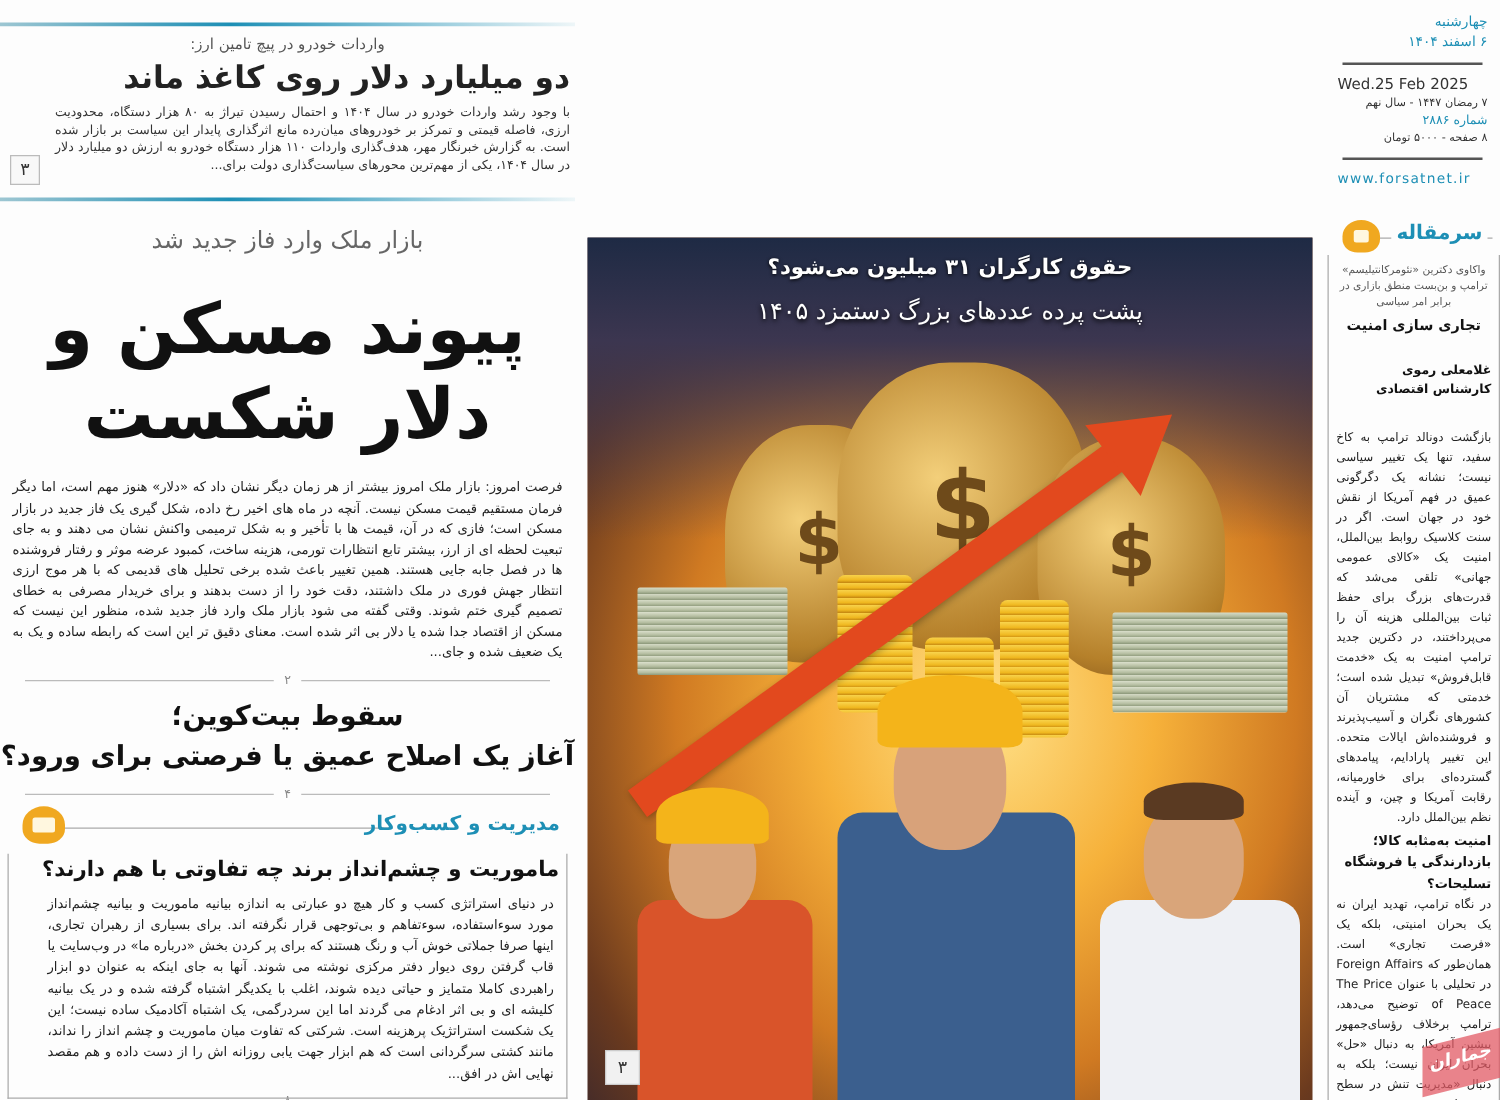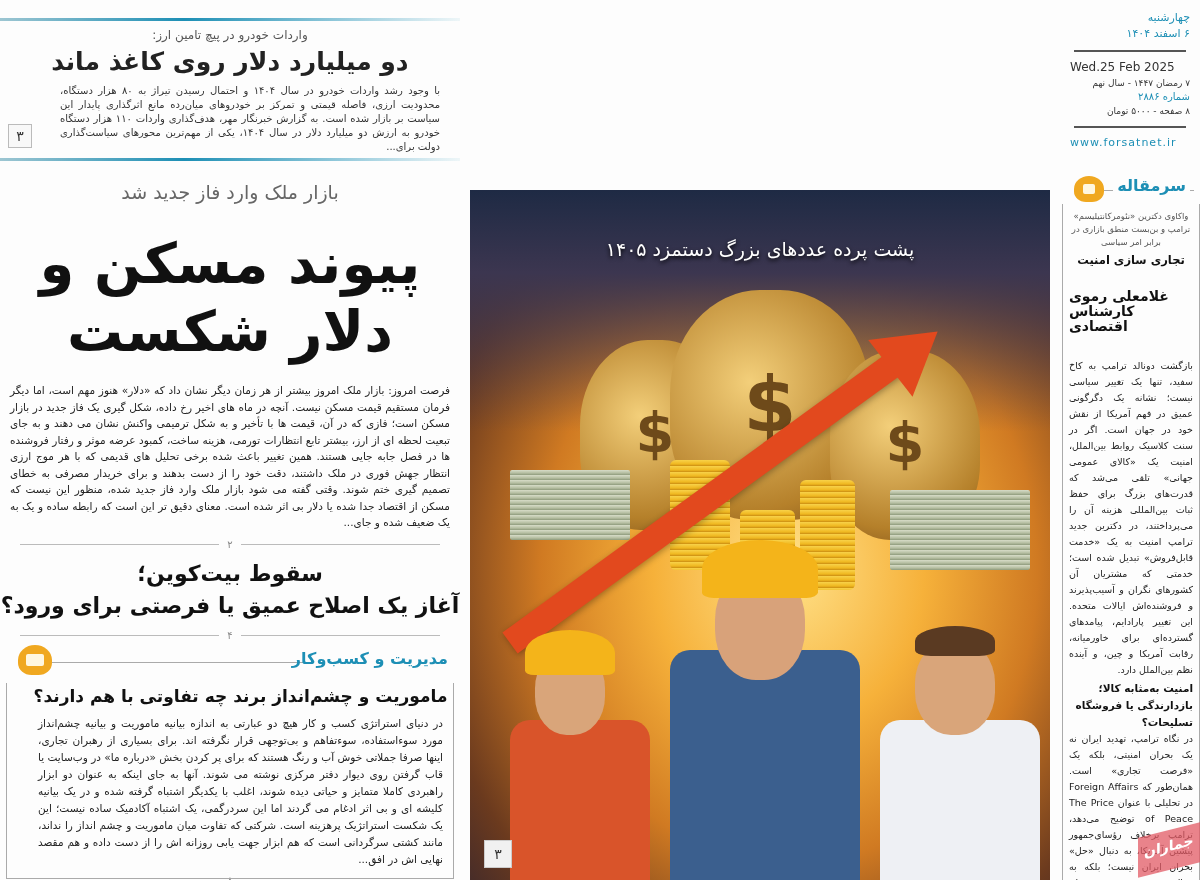--- a/index.html
+++ b/index.html
@@ -20,24 +20,24 @@
   .date-weekday { font-size: 11px; color: #1d8fb5; line-height: 16px; }
   .date-fa { font-size: 11px; color: #1d8fb5; line-height: 16px; }
   .date-rule { height: 2px; background: #555; margin: 8px 4px 6px; }
   .date-en { font-size: 12px; color: #333; direction: ltr; line-height: 18px; }
   .date-hijri { font-size: 9px; color: #333; line-height: 14px; }
   .issue { font-size: 10px; color: #1d8fb5; line-height: 14px; }
   .price { font-size: 9px; color: #333; line-height: 14px; }
   .site-url { font-size: 11px; color: #1d8fb5; direction: ltr; margin-top: 8px; letter-spacing: 1px; }
 
   
-  .teaser { position: absolute; left: 0; top: 18px; width: 460px; height: 140px; padding: 0 20px; }
+  .teaser { position: absolute; left: 0; top: 18px; width: 460px; height: 140px; padding: 0 4px; }
   .teaser-rule-top { position: absolute; left: 0; top: 0; width: 460px; height: 3px; background: linear-gradient(to left, #eef6f8, #1d8fb5 60%, #9dc6d2); }
   .teaser-kicker { text-align: center; font-size: 12px; color: #555; margin-top: 10px; }
-  .teaser-title { text-align: center; font-size: 25px; font-weight: bold; color: #222; margin-top: 4px; line-height: 32px; }
+  .teaser-title { text-align: right; font-size: 25px; font-weight: bold; color: #222; margin-top: 4px; line-height: 32px; }
   .teaser-body { font-size: 10px; color: #333; line-height: 14px; text-align: justify; margin-top: 6px; padding-left: 40px; }
   .teaser-page { position: absolute; left: 8px; top: 106px; width: 24px; height: 24px; border: 1px solid #bbb; text-align: center; font-size: 14px; line-height: 22px; color: #333; background: #f8f8f8; }
   .teaser-rule-bottom { position: absolute; left: 0; top: 158px; width: 460px; height: 3px; background: linear-gradient(to left, #eef6f8, #1d8fb5 60%, #9dc6d2); }
 
   
   .left-col { position: absolute; left: 0; top: 178px; width: 460px; }
   .lead-kicker { text-align: center; font-size: 19px; color: #666; line-height: 28px; }
   .lead-title { text-align: center; font-size: 56px; font-weight: bold; color: #111; line-height: 68px; margin-top: 24px; letter-spacing: -1px; }
   .lead-body { font-size: 10.5px; line-height: 16.5px; text-align: justify; color: #222; padding: 0 10px; margin-top: 16px; }
   .page-divider { display: flex; align-items: center; gap: 8px; margin: 8px 20px; }
@@ -77,21 +77,21 @@
   
   .right-col { position: absolute; left: 1062px; top: 176px; width: 138px; height: 704px; }
   .ed-header { position: relative; height: 28px; }
   .ed-label { position: absolute; right: 10px; top: 0; font-size: 16px; font-weight: bold; color: #1d8fb5; background: #fdfdfd; padding: 0 4px; }
   .ed-rule { position: absolute; left: 30px; right: 6px; top: 14px; height: 1px; background: #aaa; }
   .ed-icon { position: absolute; left: 12px; top: 0; width: 30px; height: 26px; border-radius: 50% 50% 40% 40%; background: #f0a820; }
   .ed-icon::after { content: ""; position: absolute; left: 9px; top: 8px; width: 12px; height: 10px; background: #fff7df; border-radius: 2px; }
   .ed-box { border-left: 1px solid #aaa; border-right: 1px solid #aaa; height: 676px; padding: 6px 6px; overflow: hidden; }
   .ed-kicker { font-size: 8.5px; color: #555; text-align: center; line-height: 13px; }
   .ed-title { font-size: 11.5px; font-weight: bold; text-align: center; color: #111; margin-top: 4px; }
-  .ed-author { font-size: 14px; font-weight: bold; text-align: left; line-height: 15px; margin-top: 22px; color: #111; }
+  .ed-author { font-size: 10px; font-weight: bold; text-align: right; line-height: 15px; margin-top: 22px; color: #111; }
   .ed-body { font-size: 9.5px; line-height: 16px; text-align: justify; margin-top: 24px; color: #222; }
   .ed-subhead { font-size: 10.5px; font-weight: bold; text-align: right; line-height: 17px; color: #111; margin-top: 2px; }
   .ed-body2 { font-size: 9.5px; line-height: 16px; text-align: justify; color: #222; }
   .watermark { position: absolute; left: 1138px; top: 830px; width: 62px; height: 40px; background: rgba(226,90,100,.75); transform: skewY(-14deg); }
   .watermark-text { position: absolute; left: 1144px; top: 838px; color: #fff; font-size: 14px; font-weight: bold; transform: skewY(-14deg); }
 </style>
 </head>
 <body>
 
 <header class="masthead">
@@ -151,20 +151,21 @@
   </article>
   <div class="page-divider" style="margin-top:-4px;">
     <span class="line"></span>
     <span class="num">۸</span>
     <span class="line"></span>
   </div>
 </section>
 
 <section class="hero">
   <div class="hero-sky"></div>
+  <div class="hero-kicker">حقوق کارگران ۳۱ میلیون می‌شود؟</div>
   <div class="hero-title">پشت پرده عددهای بزرگ دستمزد ۱۴۰۵</div>
 
   <div class="bag" style="left:110px;top:150px;width:150px;height:190px;">
     <span class="bag-sign" style="top:60px;font-size:56px;">$</span>
   </div>
   <div class="bag" style="left:200px;top:100px;width:200px;height:230px;">
     <span class="bag-sign" style="top:70px;font-size:76px;">$</span>
   </div>
   <div class="bag" style="left:360px;top:160px;width:150px;height:190px;">
     <span class="bag-sign" style="top:60px;font-size:56px;">$</span>

